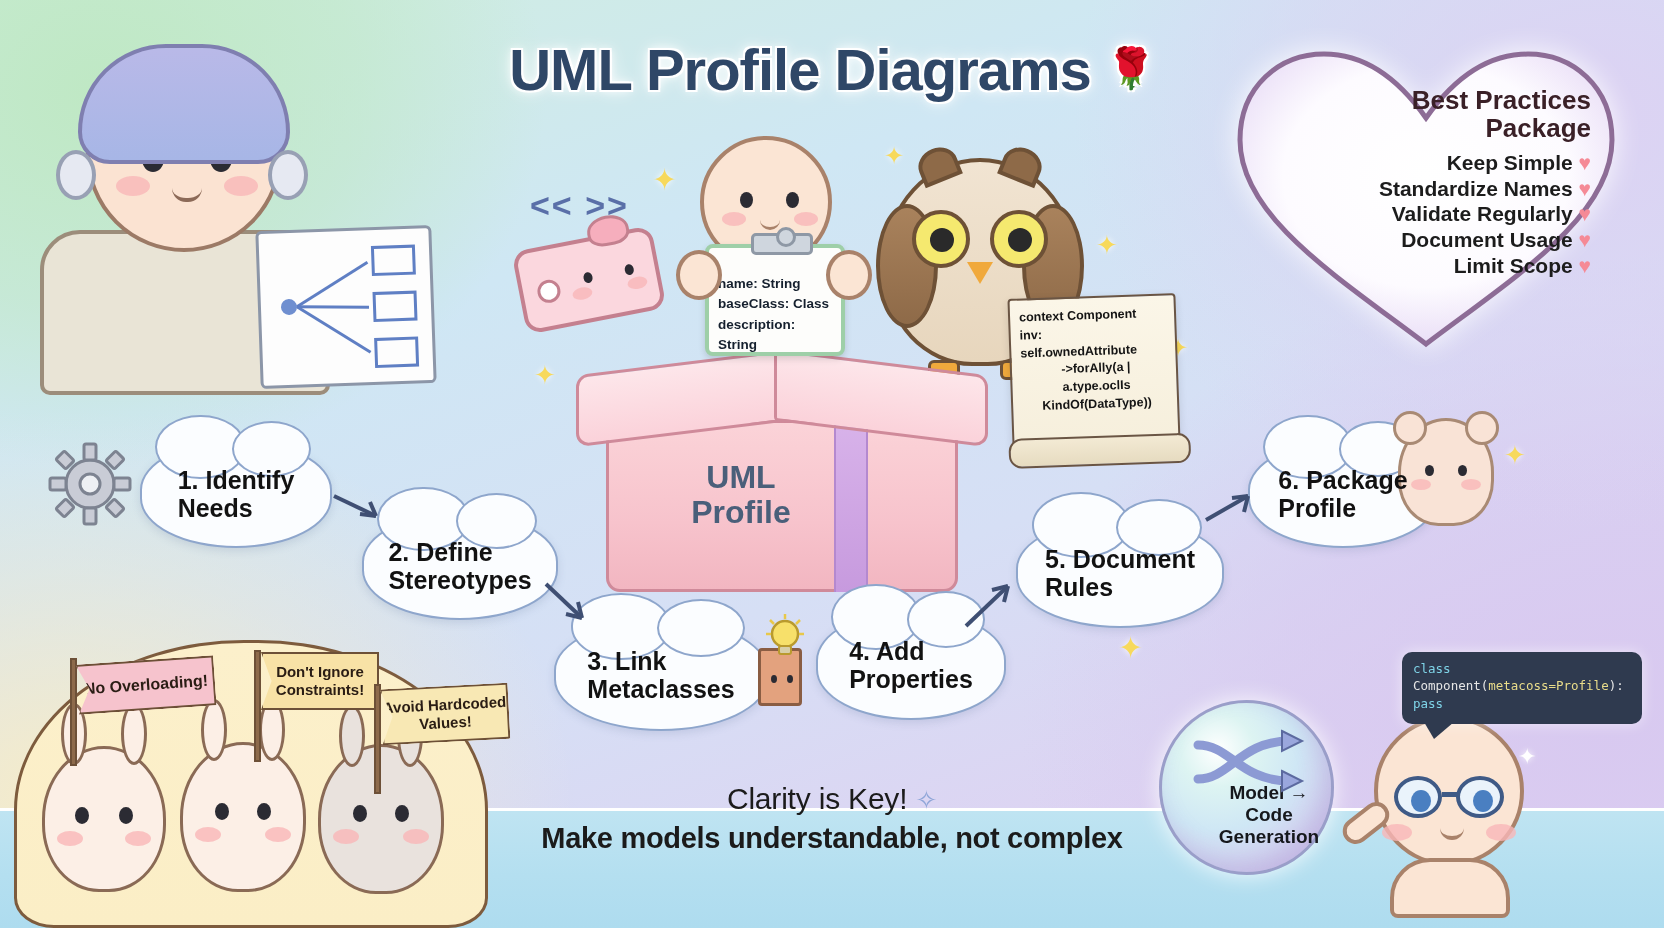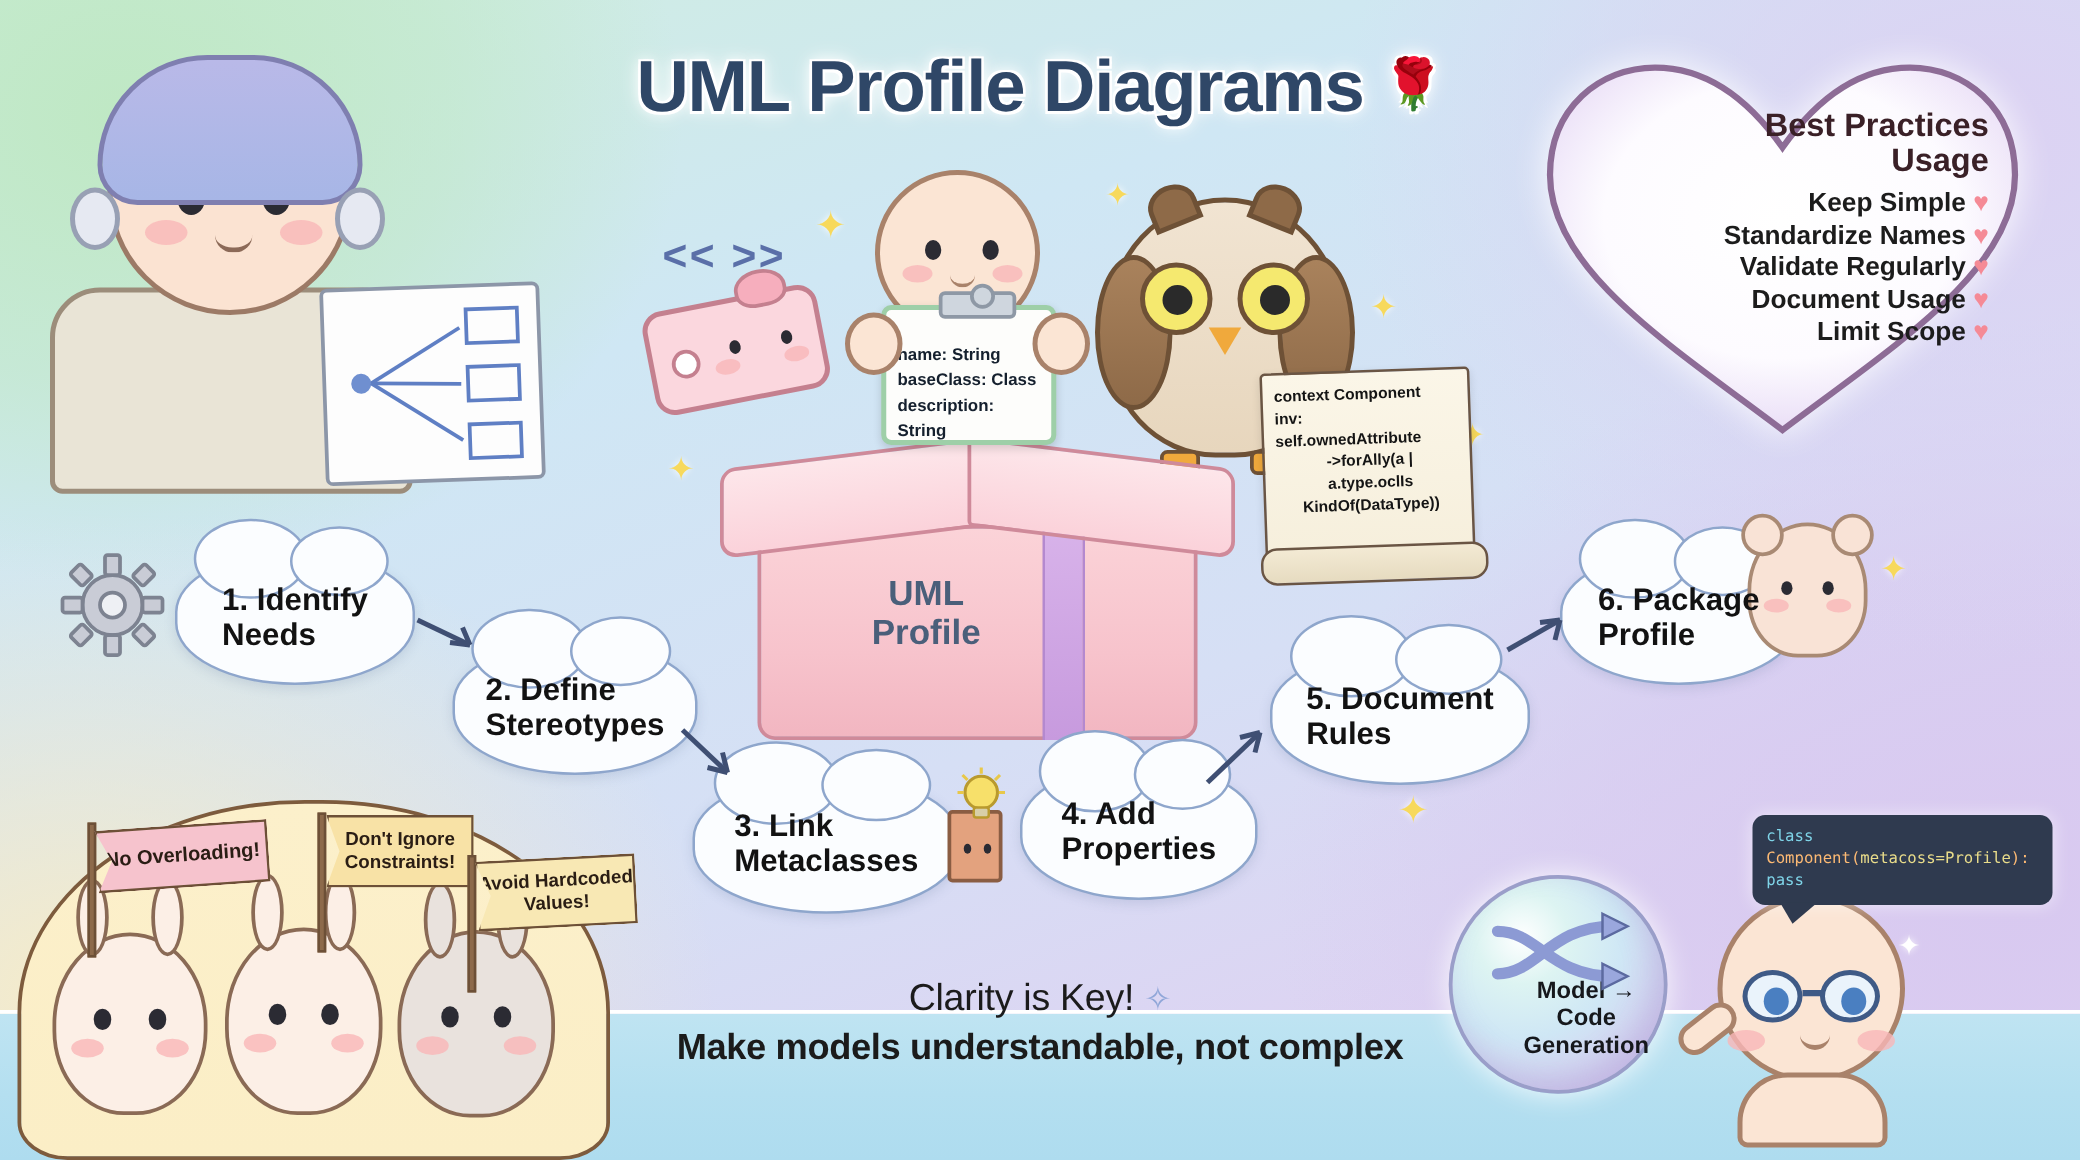--- a/index.html
+++ b/index.html
@@ -93,21 +93,21 @@
   }
   .box-lid-l, .box-lid-r {
     position: absolute; top: 0; height: 72px;
     background: linear-gradient(180deg,#fde6ea,#fbd2da);
     border: 3px solid #cf8a9a;
   }
   .box-lid-l { left: 0; width: 216px; border-radius: 12px 6px 4px 14px; transform: skewY(-7deg); }
   .box-lid-r { right: 0; width: 214px; border-radius: 6px 12px 14px 4px; transform: skewY(7deg); }
   .box-label {
     position: absolute; left: 60px; top: 98px; width: 210px; text-align: center;
-    font-size: 28px; font-weight: bold; color: #4a5f7a; line-height: 1.1; z-index: 4;
+    font-size: 32px; font-weight: bold; color: #4a5f7a; line-height: 1.1; z-index: 4;
   }
 
   
   .clipboard {
     position: absolute; left: 705px; top: 244px; width: 140px; height: 112px;
     background: #fdfdfb; border: 4px solid #9ecfa8; border-radius: 8px;
     box-shadow: 0 3px 7px rgba(0,0,0,0.14); z-index: 6;
   }
   .clip-top {
     position: absolute; left: 42px; top: -15px; width: 62px; height: 22px;
@@ -174,21 +174,21 @@
     background: #2f3a4f; border-radius: 10px; padding: 8px 11px;
     font-family: "DejaVu Sans Mono", monospace; font-size: 12.5px; line-height: 1.38;
     z-index: 7; box-shadow: 0 0 14px rgba(255,255,255,0.55);
   }
   .codebox::after {
     content: ""; position: absolute; left: 22px; bottom: -15px;
     border-left: 10px solid transparent; border-right: 20px solid transparent;
     border-top: 17px solid #2f3a4f;
   }
   .c-kw { color: #7fd4e8; }
-  .c-fn { color: #fdba74; }
+  .c-fn { color: #e5e5e5; }
   .c-arg { color: #e9dc8a; }
 
   
   .arrow { position: absolute; z-index: 4; }
 
   
   .sparkle { position: absolute; color: #f7d95c; z-index: 3; text-shadow: 0 0 6px rgba(255,255,255,0.9); }
   .sparkle.w { color: #ffffff; }
 
   
@@ -365,21 +365,21 @@
         <radialGradient id="hg" cx="50%" cy="42%" r="62%">
           <stop offset="0%" stop-color="#ffffff"></stop>
           <stop offset="62%" stop-color="#fdfbff"></stop>
           <stop offset="100%" stop-color="#e6d9f5"></stop>
         </radialGradient>
       </defs>
       <path d="M210 310 C120 242 24 182 24 106 C24 52 64 20 108 20 C148 20 182 44 210 84 C238 44 272 20 312 20 C356 20 396 52 396 106 C396 182 300 242 210 310 Z" fill="url(#hg)" stroke="#8d6c96" stroke-width="5"></path>
     </svg>
     <div class="bp-content">
       <div class="bp-title">Best Practices</div>
-      <div class="bp-title" style="margin-bottom:8px;">Usage</div>
+      <div class="bp-title" style="margin-bottom:8px;">Package</div>
       <div class="bp-item"><span>Keep Simple</span> <span class="hrt">♥</span></div>
       <div class="bp-item"><span>Standardize Names</span> <span class="hrt">♥</span></div>
       <div class="bp-item"><span>Validate Regularly</span> <span class="hrt">♥</span></div>
       <div class="bp-item"><span>Document Usage</span> <span class="hrt">♥</span></div>
       <div class="bp-item"><span>Limit Scope</span> <span class="hrt">♥</span></div>
     </div>
   </div>
 
   <svg style="position:absolute; left:48px; top:442px; width:84px; height:84px;" viewBox="0 0 84 84">
     <g fill="#c9ccd6" stroke="#7d8391" stroke-width="3">

